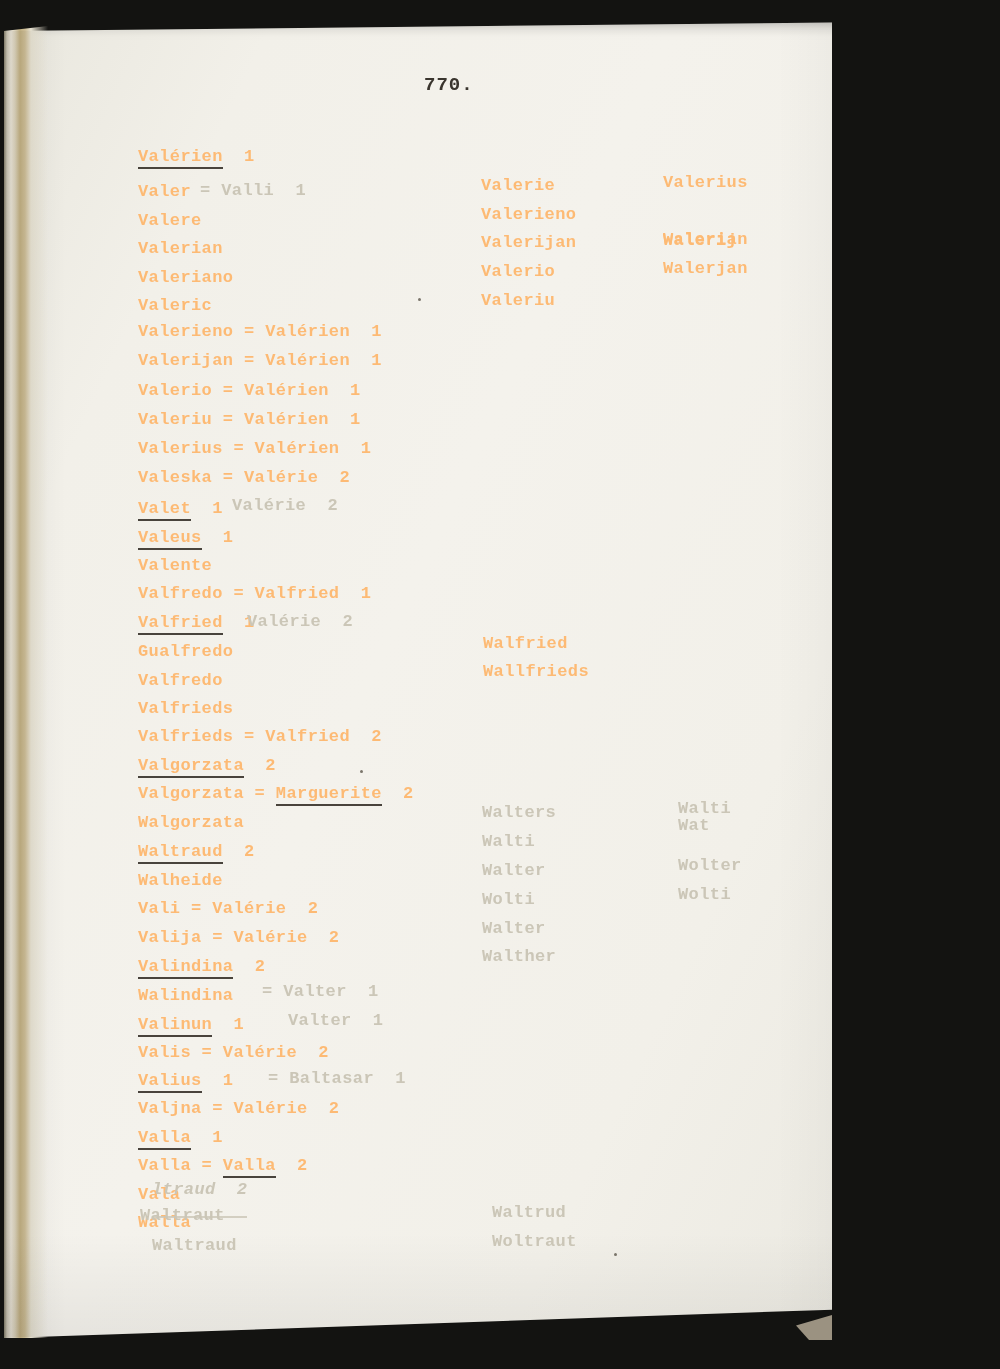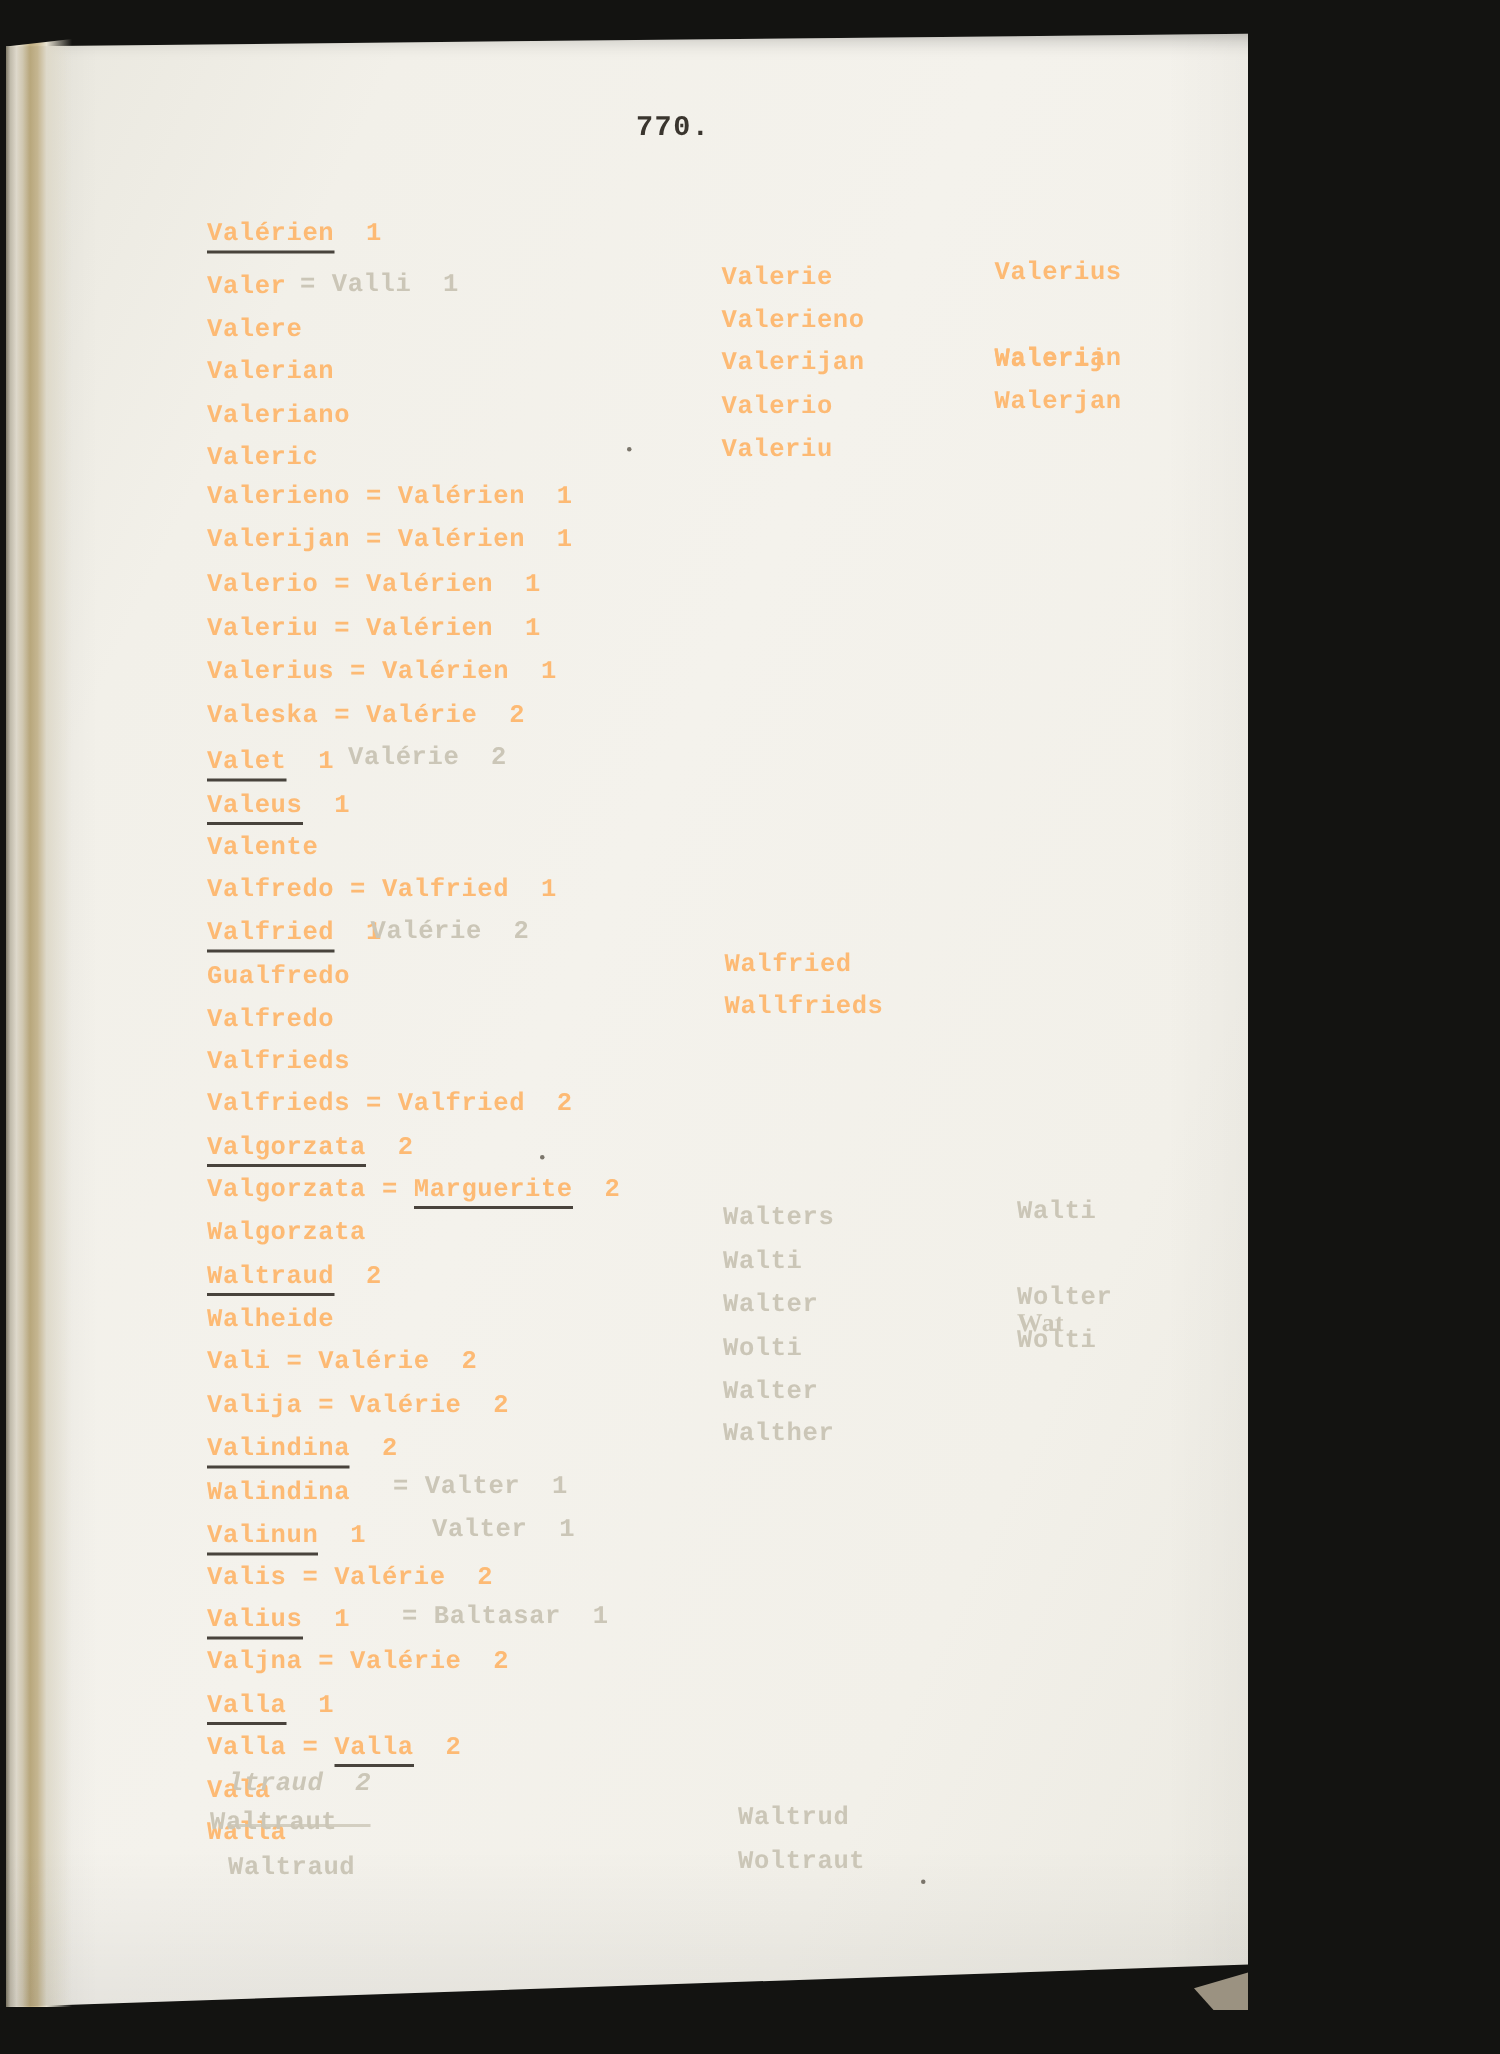--- a/index.html
+++ b/index.html
@@ -155,21 +155,21 @@
       <div class="ghost-row" style="left: 200px; top: 181px;"><span>= Valli  1</span></div>
       <div class="ghost-row" style="left: 232px; top: 496px;"><span>Valérie  2</span></div>
       <div class="ghost-row" style="left: 247px; top: 612px;"><span>Valérie  2</span></div>
       <div class="ghost-row" style="left: 482px; top: 803px;"><span>Walters</span></div>
       <div class="ghost-row" style="left: 482px; top: 832px;"><span>Walti</span></div>
       <div class="ghost-row" style="left: 482px; top: 861px;"><span>Walter</span></div>
       <div class="ghost-row" style="left: 482px; top: 890px;"><span>Wolti</span></div>
       <div class="ghost-row" style="left: 482px; top: 919px;"><span>Walter</span></div>
       <div class="ghost-row" style="left: 482px; top: 947px;"><span>Walther</span></div>
       <div class="ghost-row" style="left: 678px; top: 799px;"><span>Walti</span></div>
-      <div class="ghost-row" style="left: 678px; top: 872px; font-family: Liberation Serif, serif;"><span>Wat</span></div>
+      <div class="ghost-row" style="left: 678px; top: 816px;"><span>Wat</span></div>
       <div class="ghost-row" style="left: 678px; top: 856px;"><span>Wolter</span></div>
       <div class="ghost-row" style="left: 678px; top: 885px;"><span>Wolti</span></div>
       <div class="ghost-row" style="left: 262px; top: 982px;"><span>= Valter  1</span></div>
       <div class="ghost-row" style="left: 288px; top: 1011px;"><span>Valter  1</span></div>
       <div class="ghost-row" style="left: 268px; top: 1069px;"><span>= Baltasar  1</span></div>
       <div class="ghost-row" style="left: 152px; top: 1180px;"><span class="u">ltraud  2</span></div>
       <div class="ghost-row" style="left: 140px; top: 1206px;"><span>Waltraut</span></div>
       <div class="ghost-row" style="left: 152px; top: 1236px;"><span>Waltraud</span></div>
       <div class="ghost-row" style="left: 492px; top: 1203px;"><span>Waltrud</span></div>
       <div class="ghost-row" style="left: 492px; top: 1232px;"><span>Woltraut</span></div>

